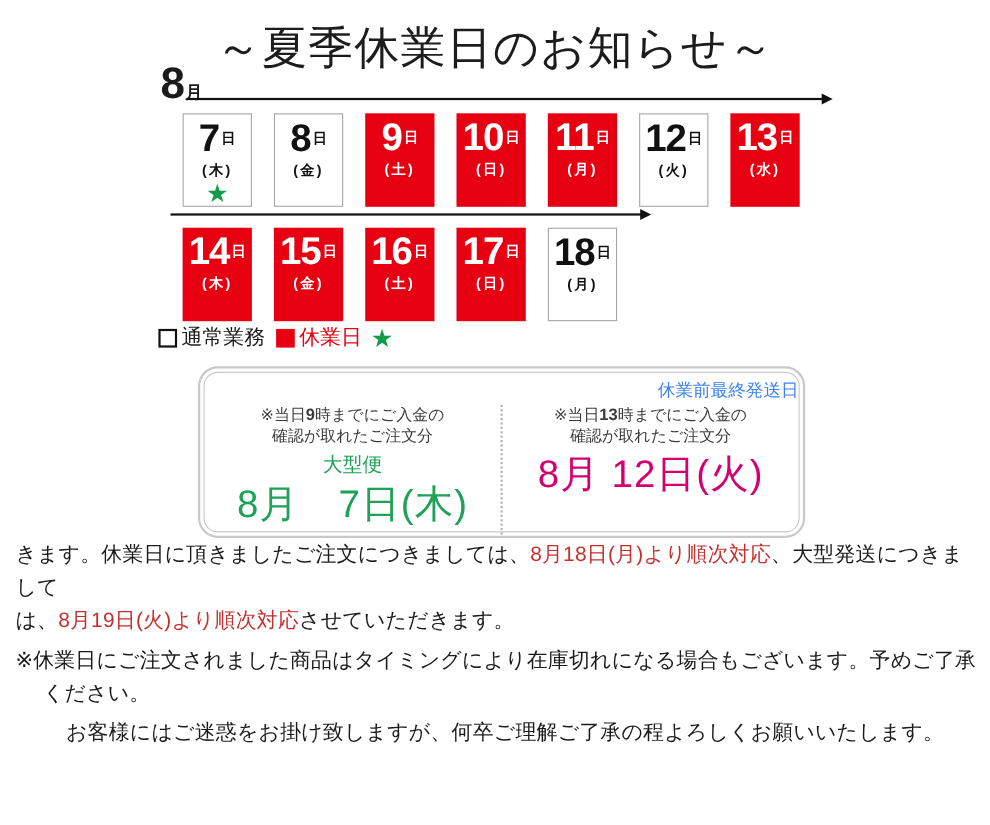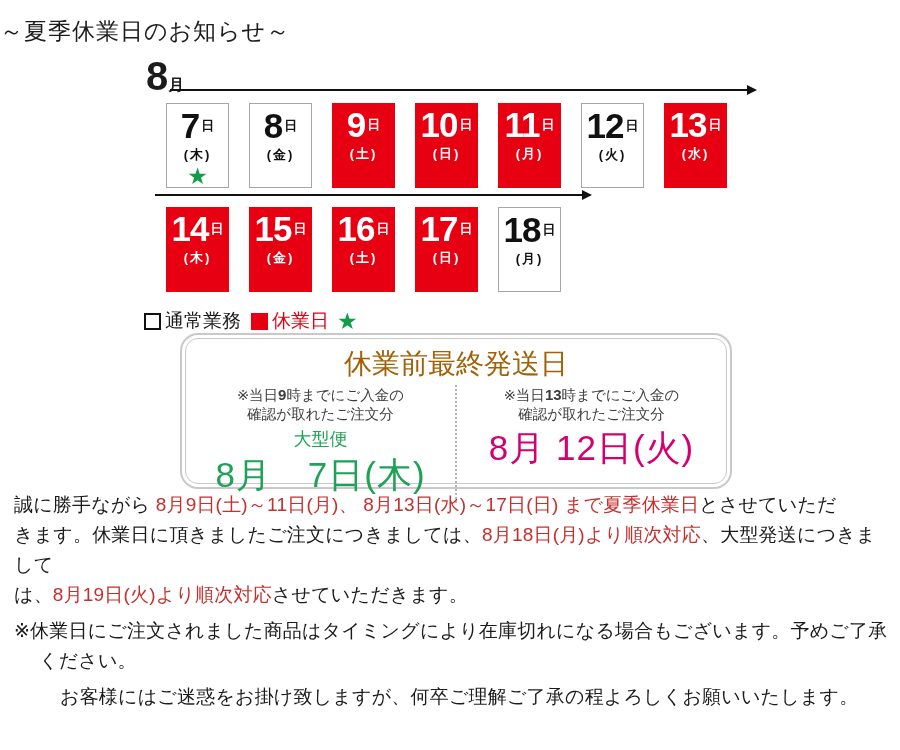--- a/index.html
+++ b/index.html
@@ -1,19 +1,19 @@
 <!DOCTYPE html>
 <html><head>
 <meta charset="utf-8">
 <style>
   html,body{margin:0;padding:0;background:#fff;}
   .page{position:relative;width:900px;height:750px;background:#ffffff;overflow:hidden;
         font-family:"Liberation Sans","DejaVu Sans",sans-serif;color:#1b1b1b;}
-  .title{position:absolute;top:16px;left:0;width:100%;text-align:left;margin:0;
-         font-size:23px;font-weight:500;letter-spacing:1px;color:#1c1c1c;}
+  .title{position:absolute;top:16px;left:0;width:100%;text-align:center;margin:0;
+         font-size:41px;font-weight:500;letter-spacing:1px;color:#1c1c1c;}
   
   .month{position:absolute;left:146px;top:56px;line-height:1;}
   .month-num{font-size:40px;font-weight:900;}
   .month-unit{font-size:16px;font-weight:700;}
   .arrow{position:absolute;height:2px;background:#111;}
   .arrow::after{content:"";position:absolute;right:-9px;top:-4px;width:0;height:0;
                 border-left:10px solid #111;border-top:5px solid transparent;border-bottom:5px solid transparent;}
   .arrow1{left:170px;top:89px;width:578px;}
   .arrow2{left:155px;top:194px;width:428px;}
   
@@ -23,32 +23,32 @@
   .cell{width:63px;height:85px;box-sizing:border-box;display:flex;flex-direction:column;
         align-items:center;padding-top:5px;}
   .cell.normal{background:#fff;border:1px solid #a6a6a6;color:#111;}
   .cell.holiday{background:#e60012;color:#fff;}
   .daynum{display:flex;align-items:flex-start;line-height:1;}
   .num{font-size:35px;font-weight:900;line-height:.95;letter-spacing:-1px;}
   .nichi{font-size:13px;font-weight:700;margin:10px 0 0 2px;}
   .wd{font-size:13px;font-weight:600;letter-spacing:2px;margin-top:4px;}
   .cell .star{font-size:23px;color:#129c49;line-height:1;margin-top:1px;}
   
-  .legend{position:absolute;left:144px;top:308px;display:flex;align-items:center;font-size:19px;}
+  .legend{position:absolute;left:144px;top:294px;display:flex;align-items:center;font-size:19px;}
   .sw{width:17px;height:17px;display:inline-block;box-sizing:border-box;}
   .sw-white{border:2px solid #111;background:#fff;margin-right:4px;}
   .sw-red{background:#e60012;margin-left:10px;margin-right:4px;}
   .lg-star{color:#129c49;font-size:23px;margin:0 2px 0 8px;line-height:1;}
   .red-text{color:#e60012;}
   .green-text{color:#1fa257;}
   
   .box-outer{position:absolute;left:180px;top:333px;width:552px;height:156px;box-sizing:border-box;
              border:2px solid #c9c9c9;border-radius:18px;padding:3px;background:#fff;}
   .box-inner{width:100%;height:100%;box-sizing:border-box;border:1px solid #c9c9c9;border-radius:13px;}
-  .box-title{text-align:center;font-size:28px;font-weight:500;color:#a16207;margin:6px 0 2px;}
+  .box-title{text-align:right;font-size:16px;font-weight:500;color:#3b82f6;margin:6px 0 2px;}
   .box-cols{display:flex;justify-content:flex-end;}
   .box-col{flex:1;text-align:center;padding-bottom:4px;}
   .box-col.right{border-left:2px dotted #b3b3b3;}
   .note{font-size:14.5px;color:#3c3c3c;line-height:19px;}
   .note b{font-size:15px;}
   .method{font-size:18px;margin-top:3px;}
   .bigdate{font-size:35px;letter-spacing:1px;margin-top:1px;}
   .green{color:#1fa257;}
   .pink{color:#d5006f;}
   
@@ -185,21 +185,20 @@
           <div class="note"><span>※当日</span><b>13</b><span>時までにご入金の</span></div>
           <div class="note">確認が取れたご注文分</div>
           <div class="bigdate pink">8月 12日(火)</div>
         </div>
       </div>
     </div>
   </div>
 
   <div class="notice">
     <div class="para">
-      <div><span>誠に勝手ながら </span><span class="red">8月9日(土)～11日(月)、 8月13日(水)～17日(日) まで夏季休業日</span><span>とさせていただ</span></div>
       <div><span>きます。休業日に頂きましたご注文につきましては、</span><span class="red">8月18日(月)より順次対応</span><span>、大型発送につきまして</span></div>
       <div><span>は、</span><span class="red">8月19日(火)より順次対応</span><span>させていただきます。</span></div>
     </div>
     <div class="para">
       <div>※休業日にご注文されました商品はタイミングにより在庫切れになる場合もございます。予めご了承</div>
       <div class="indent">ください。</div>
     </div>
     <div class="closing">お客様にはご迷惑をお掛け致しますが、何卒ご理解ご了承の程よろしくお願いいたします。</div>
   </div>
 

